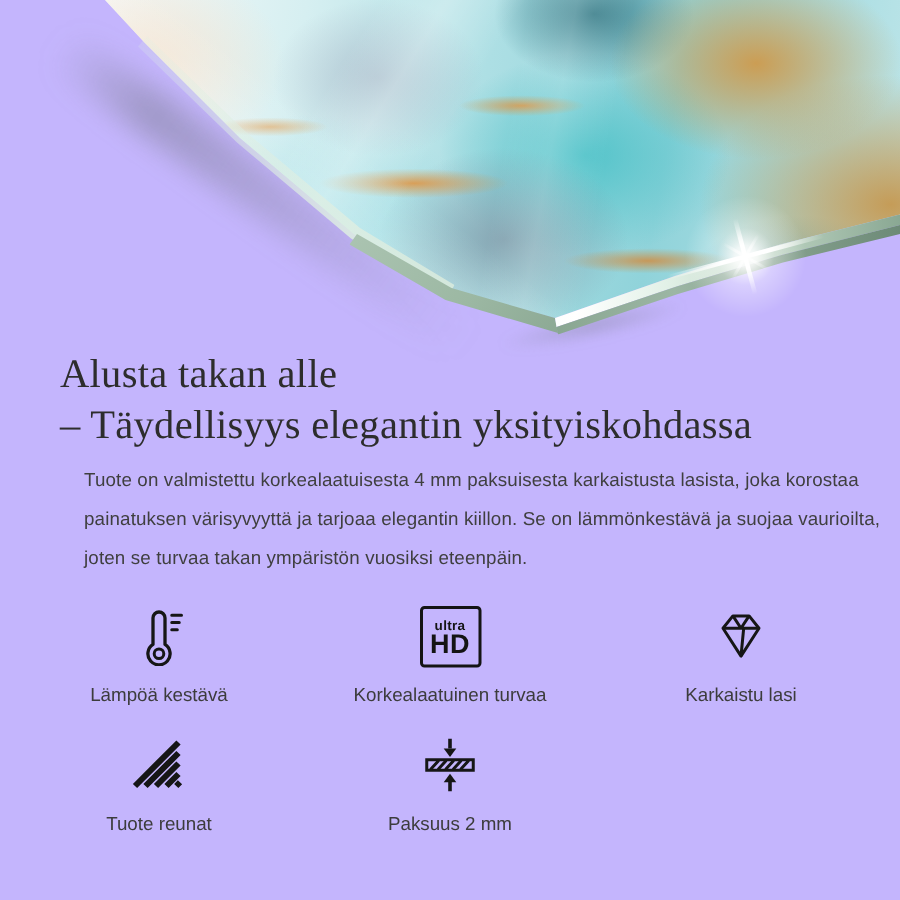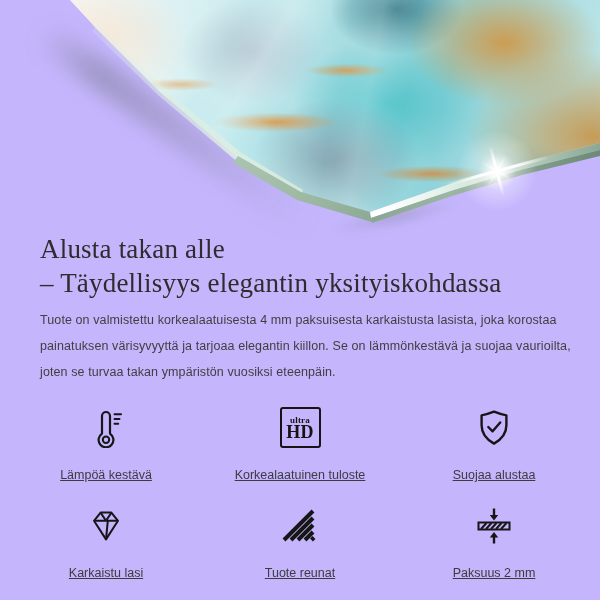--- a/index.html
+++ b/index.html
@@ -56,29 +56,29 @@
   .ray1{width:108px;height:3px;transform:translate(-50%,-50%) rotate(-15deg);}
   .ray2{width:52px;height:2.5px;transform:translate(-50%,-50%) rotate(75deg);}
   .ray3{width:34px;height:2px;transform:translate(-50%,-50%) rotate(30deg);opacity:.65;}
   .ray4{width:34px;height:2px;transform:translate(-50%,-50%) rotate(120deg);opacity:.65;}
 
   
   .heading{position:absolute;left:40px;top:232px;margin:0;
         font-family:"Liberation Serif","DejaVu Serif",serif;font-weight:400;
         font-size:27px;line-height:34px;color:#2d2d2d;letter-spacing:.2px;}
   .heading span{display:block;}
-  .desc{position:absolute;left:40px;top:307px;width:534px;margin:0;
+  .desc{position:absolute;left:56px;top:307px;width:534px;margin:0;
         font-size:12.5px;line-height:26px;color:#3f3f3f;letter-spacing:.1px;}
 
   
   .features{position:absolute;left:9px;top:404px;width:582px;
         display:grid;grid-template-columns:repeat(3,1fr);row-gap:20px;}
   .feature{display:flex;flex-direction:column;align-items:center;}
-  .icn{height:44px;display:flex;align-items:flex-end;justify-content:center;font-family:Liberation Serif, serif;}
-  .flabel{margin-top:20px;font-size:12.5px;color:#3c3c3c;text-decoration:underline;}
+  .icn{height:44px;display:flex;align-items:flex-start;justify-content:center;}
+  .flabel{margin-top:8px;font-size:12.5px;color:#3c3c3c;}
   .uhd-box{width:41px;height:41px;border:2.5px solid #141414;border-radius:3px;box-sizing:border-box;
         display:flex;flex-direction:column;align-items:center;justify-content:center;}
   .uhd-top{font-size:9px;font-weight:700;line-height:10px;color:#141414;letter-spacing:.2px;}
   .uhd-bottom{font-size:18px;font-weight:800;line-height:15px;color:#141414;letter-spacing:.3px;}
 </style>
 </head>
 <body>
 
 <div class="page">
 
@@ -119,32 +119,23 @@
       <div class="flabel">Lämpöä kestävä</div>
     </div>
 
     <div class="feature">
       <div class="icn">
         <div class="uhd-box">
           <span class="uhd-top">ultra</span>
           <span class="uhd-bottom">HD</span>
         </div>
       </div>
-      <div class="flabel">Korkealaatuinen tuloste</div>
+      <div class="flabel">Korkealaatuinen turvaa</div>
     </div>
 
-    <div class="feature">
-      <div class="icn">
-        <svg width="40" height="40" viewBox="0 0 40 40">
-          <path d="M20 3.6 C24 5.2 28.2 6.4 32.4 7.3 V17.2 C32.4 26 27.1 31.6 20 35.6 C12.9 31.6 7.6 26 7.6 17.2 V7.3 C11.8 6.4 16 5.2 20 3.6 Z" fill="none" stroke="#161616" stroke-width="2.4" stroke-linejoin="round"></path>
-          <path d="M14.3 19 l4.3 4.3 7.6 -8.8" fill="none" stroke="#161616" stroke-width="2.4" stroke-linecap="round" stroke-linejoin="round"></path>
-        </svg>
-      </div>
-      <div class="flabel">Suojaa alustaa</div>
-    </div>
 
     <div class="feature">
       <div class="icn">
         <svg width="40" height="40" viewBox="0 0 40 40">
           <polygon points="8,14.8 14.6,6.6 25.4,6.6 32,14.8 20,33.4" fill="none" stroke="#161616" stroke-width="2" stroke-linejoin="round"></polygon>
           <path d="M8 14.8 H32 M14.6 6.6 L20 14.8 L25.4 6.6 M21.8 14.8 L20 33.4" fill="none" stroke="#161616" stroke-width="2" stroke-linejoin="round"></path>
         </svg>
       </div>
       <div class="flabel">Karkaistu lasi</div>
     </div>

